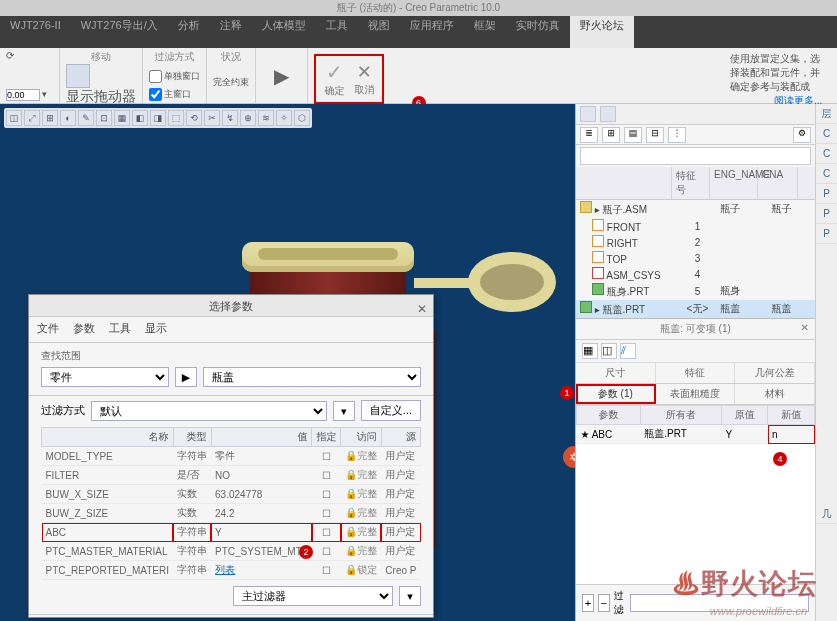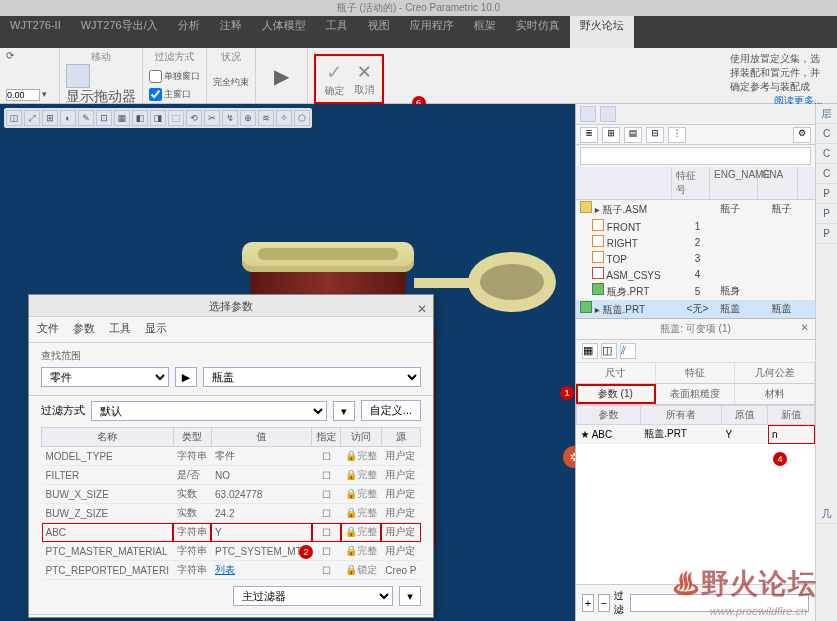--- a/index.html
+++ b/index.html
@@ -45,21 +45,21 @@
 .dialog .dclose { position: absolute; right: 6px; top: 3px; font-size: 12px; color: #666; }
 .dialog .dmenu { padding: 4px 8px; font-size: 11px; color: #444; display: flex; gap: 14px; }
 .dialog .section-label { padding: 4px 12px 2px; font-size: 10px; color: #666; }
 .dialog .row { display: flex; gap: 6px; padding: 2px 12px 6px; align-items: center; }
 .dialog select, .dialog input[type=text] { font-size: 11px; border: 1px solid #aac; background: #fff; height: 20px; padding: 0 4px; }
 .dialog .tool-btn { width: 22px; height: 20px; border: 1px solid #aac; background: #fff; text-align: center; line-height: 18px; font-size: 11px; }
 .dialog hr { border: none; border-top: 1px solid #ccc; margin: 2px 0; }
 .dialog .btn { border: 1px solid #aac; background: #fdfdff; padding: 2px 8px; font-size: 11px; }
 
 .param-table { width: 100%; border-collapse: collapse; font-size: 10px; }
-.param-table th { background: #ededf4; border: 1px solid #d0d0dc; padding: 2px 4px; text-align: center; color: #555; font-weight: normal; }
+.param-table th { background: #ededf4; border: 1px solid #d0d0dc; padding: 2px 4px; text-align: right; color: #555; font-weight: normal; }
 .param-table td { border-bottom: 1px solid #e8e8ef; padding: 2px 4px; color: #666; height: 18px; }
 .param-table tr.hl td { outline: 1px solid #d40000; outline-offset: -1px; }
 .param-table .lock { color: #888; text-align: right; }
 .param-table a { color: #0066cc; }
 
 
 .right-panel { width: 262px; border-left: 1px solid #bbb; background: #f5f5f5; display: flex; flex-direction: column; position: relative; }
 .sideicons { position: absolute; right: 0; top: 0; width: 22px; background: #efefef; border-left: 1px solid #ccc; height: 100%; }
 .sideicons .sic { height: 20px; border-bottom: 1px solid #ddd; text-align: center; font-size: 10px; color: #468; line-height: 20px; }
 .right-inner { margin-right: 22px; display: flex; flex-direction: column; height: 100%; }

